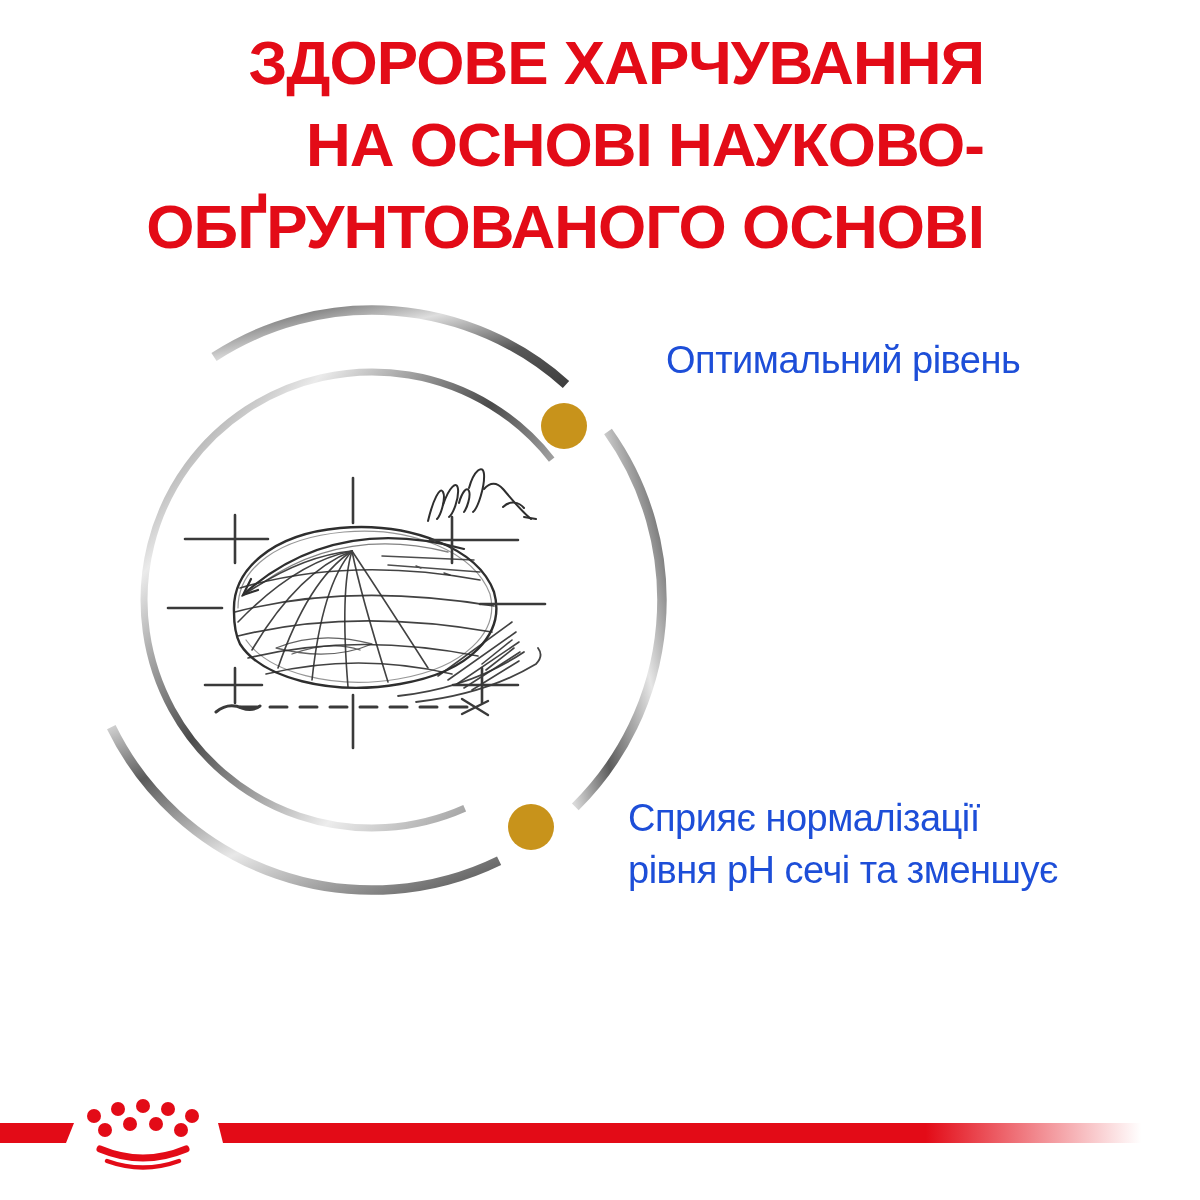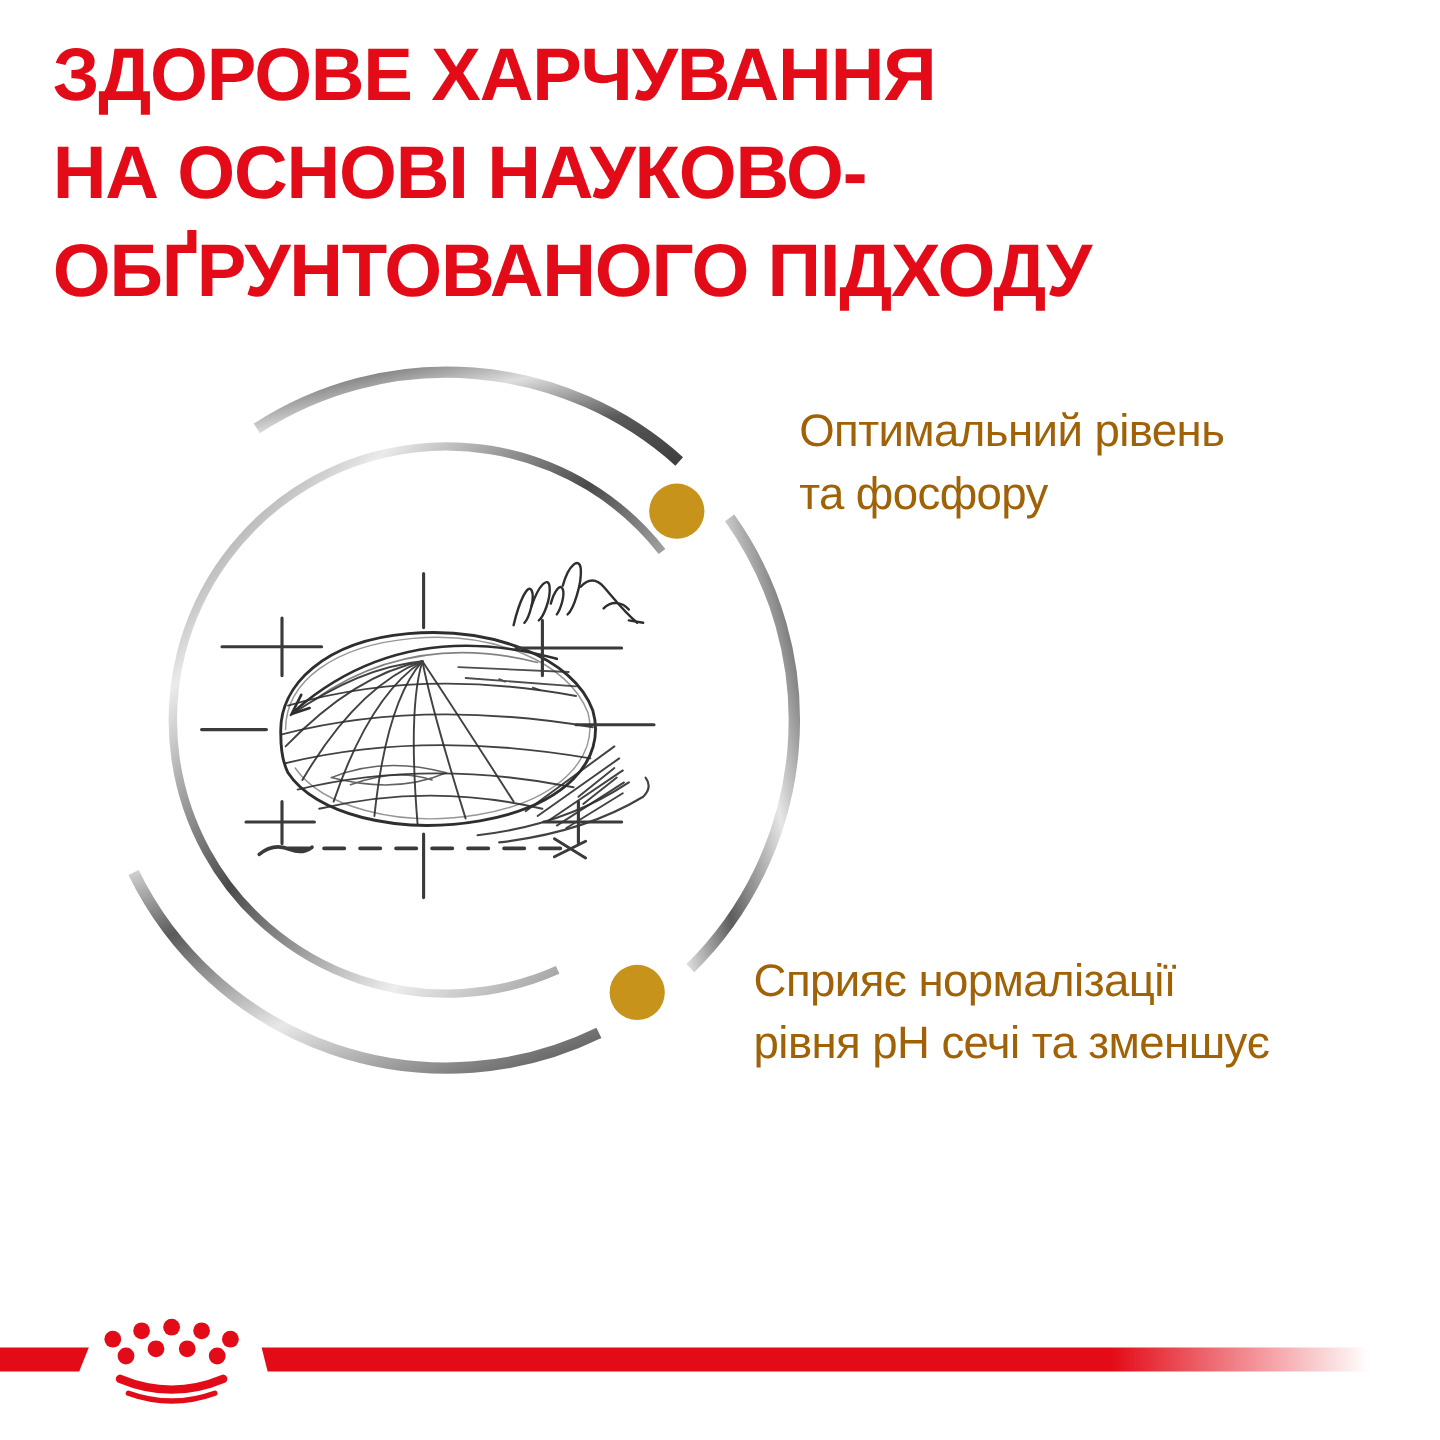--- a/index.html
+++ b/index.html
@@ -2,29 +2,28 @@
 <html><head>
 <meta charset="utf-8">
 <style>
   html,body{margin:0;padding:0;background:#ffffff;}
   body{width:1200px;height:1200px;position:relative;overflow:hidden;
        font-family:"Liberation Sans", sans-serif;}
   .layer{position:absolute;left:0;top:0;}
   
   .title{
     position:absolute;left:0;top:22px;width:984px;
-    text-align:left;z-index:3;
+    text-align:right;z-index:3;
     font-weight:bold;font-size:62px;line-height:82px;letter-spacing:-1px;
     color:#e30b17;
-    padding-left:44px;
   }
   
   .callout{
     position:absolute;z-index:3;
-    font-size:38px;line-height:52px;color:#a16207;
+    font-size:38px;line-height:52px;color:#1d4ed8;
     letter-spacing:-0.5px;
   }
   .callout-1{left:666px;top:334px;width:420px;}
   .callout-2{left:628px;top:792px;width:480px;}
   svg{display:block;}
 </style>
 </head>
 <body>
 
 <svg class="layer" width="1200" height="1200" viewBox="0 0 1200 1200">
@@ -178,24 +177,23 @@
       <circle cx="181" cy="1130" r="7"></circle>
       <path d="M 100 1149 Q 143 1167 186 1149" fill="none" stroke="#e30b17" stroke-width="7" stroke-linecap="round"></path>
       <path d="M 107 1161 Q 143 1174 179 1161" fill="none" stroke="#e30b17" stroke-width="4.5" stroke-linecap="round"></path>
     </g>
   </g>
 </svg>
 
 <div class="title">
   <div>ЗДОРОВЕ ХАРЧУВАННЯ</div>
   <div>НА ОСНОВІ НАУКОВО-</div>
-  <div>ОБҐРУНТОВАНОГО ПІДХОДУ</div>
+  <div>ОБҐРУНТОВАНОГО ОСНОВІ</div>
 </div>
 
 <div class="callout callout-1">
   <div>Оптимальний рівень</div>
-  <div>та фосфору</div>
 </div>
 
 <div class="callout callout-2">
   <div>Сприяє нормалізації</div>
   <div>рівня pH сечі та зменшує</div>
 </div>
 
 </body></html>

